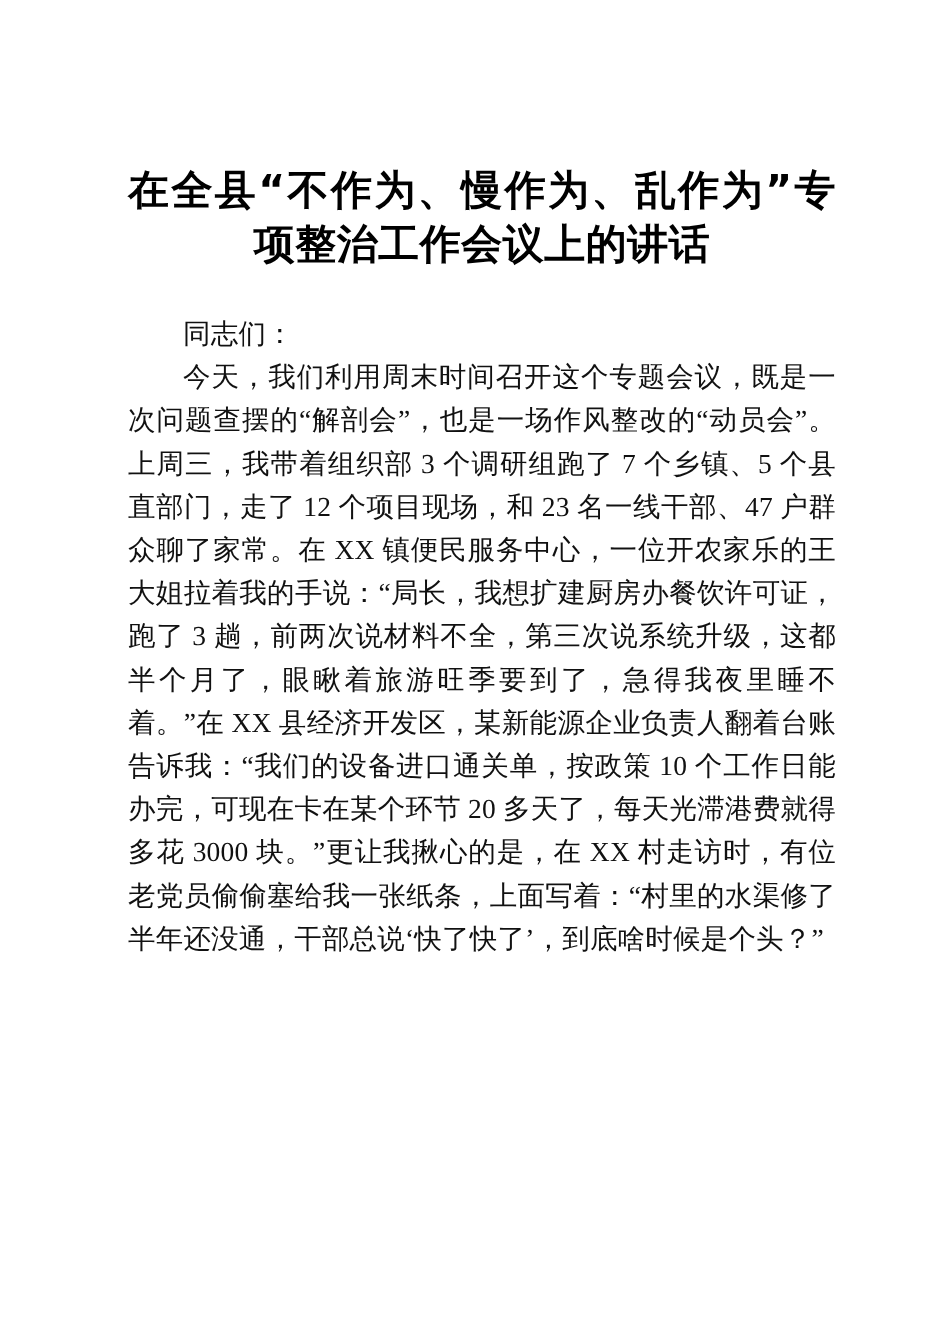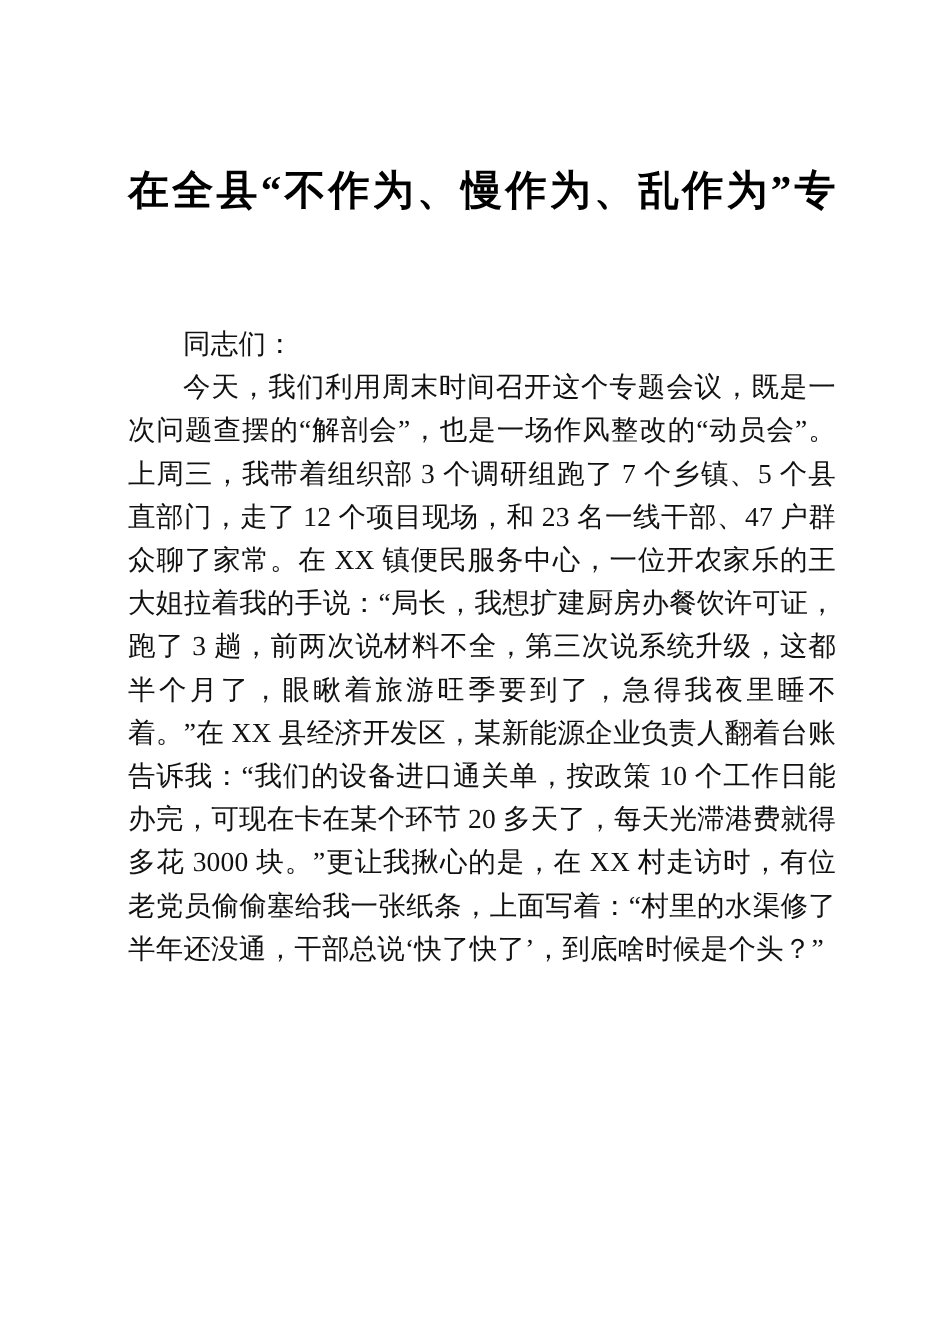--- a/index.html
+++ b/index.html
@@ -54,21 +54,21 @@
   }
   .doc-title .tline-1 {
     
     text-align: justify;
     text-align-last: justify;
   }
 
   
   .body-block {
     position: absolute;
-    top: 322px;
+    top: 312px;
     left: 0;
     width: 708px;
   }
 
   .para {
     margin: 0 0 0 0;
     padding: 0;
     font-family: "Liberation Serif", "DejaVu Serif", serif;
     font-size: 27.5px;
     line-height: 43.2px;
@@ -79,31 +79,31 @@
     color: #111111;
     word-break: break-all;
   }
   .para.indent {
     text-indent: 2em;
   }
 
   
   .para, .doc-title {
     text-rendering: geometricPrecision;
-    font-family: Liberation Serif, serif;
   }
 </style>
 </head>
 <body>
 
 <div class="page">
   <div class="content">
 
     <h1 class="doc-title">
       <span class="tline tline-1">在全县“不作为、慢作为、乱作为”专</span>
+      <span class="tline tline-2">项整治工作会议上的讲话</span>
     </h1>
 
     <div class="body-block">
 
       <p class="para indent">同志们：</p>
 
       <p class="para indent">今天，我们利用周末时间召开这个专题会议，既是一次问题查摆的“解剖会”，也是一场作风整改的“动员会”。上周三，我带着组织部 3 个调研组跑了 7 个乡镇、5 个县直部门，走了 12 个项目现场，和 23 名一线干部、47 户群众聊了家常。在 XX 镇便民服务中心，一位开农家乐的王大姐拉着我的手说：“局长，我想扩建厨房办餐饮许可证，跑了 3 趟，前两次说材料不全，第三次说系统升级，这都半个月了，眼瞅着旅游旺季要到了，急得我夜里睡不着。”在 XX 县经济开发区，某新能源企业负责人翻着台账告诉我：“我们的设备进口通关单，按政策 10 个工作日能办完，可现在卡在某个环节 20 多天了，每天光滞港费就得多花 3000 块。”更让我揪心的是，在 XX 村走访时，有位老党员偷偷塞给我一张纸条，上面写着：“村里的水渠修了半年还没通，干部总说‘快了快了’，到底啥时候是个头？”</p>
 
 
     </div>

